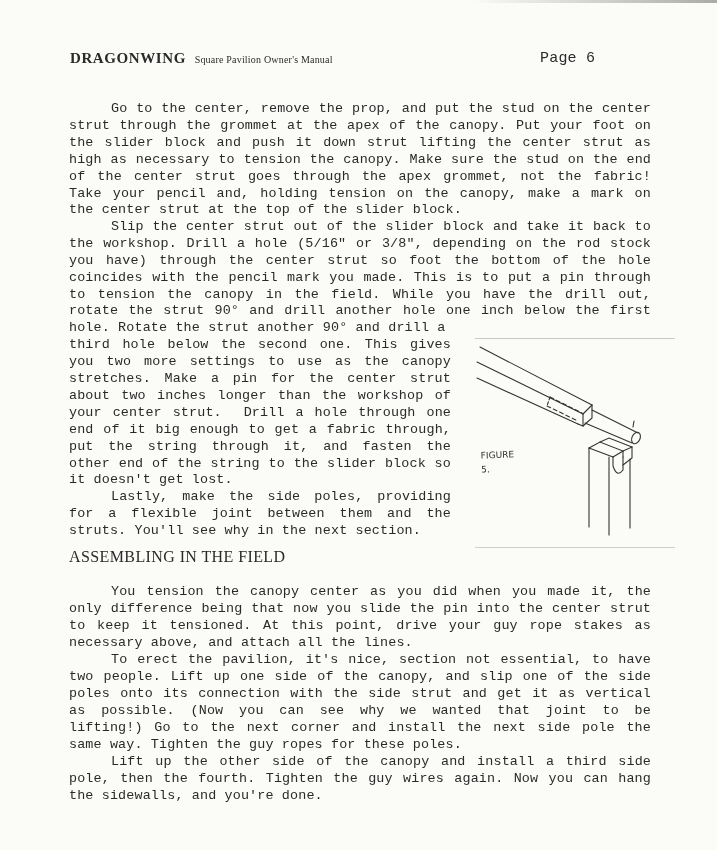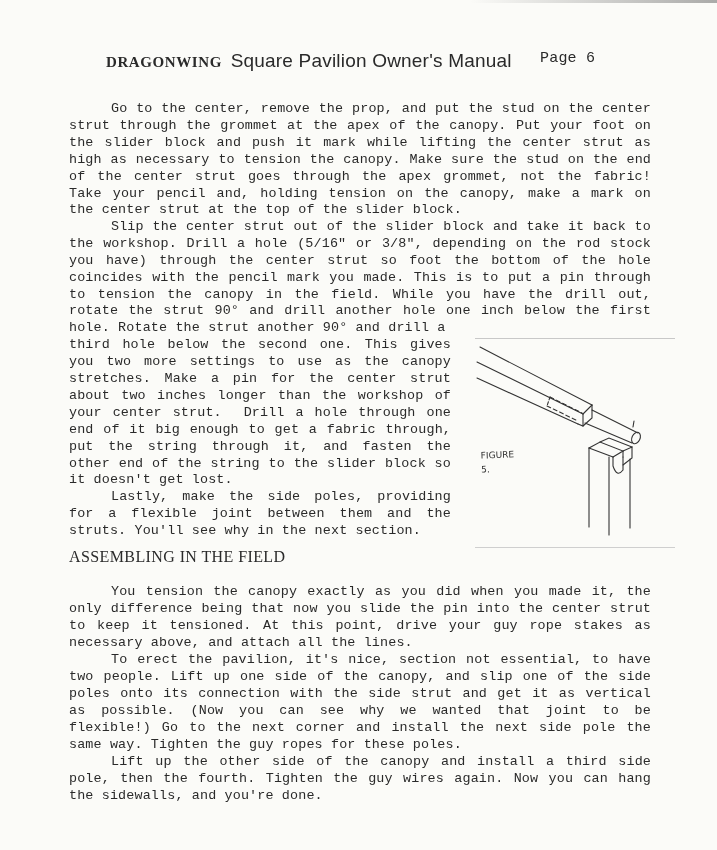--- a/index.html
+++ b/index.html
@@ -11,22 +11,22 @@
     position: relative;
   }
   .top-shade {
     position: absolute; left: 470px; top: 0; width: 247px; height: 3px;
     background: linear-gradient(to right, rgba(120,120,120,0), rgba(90,90,90,0.5));
   }
   .header {
     position: absolute; top: 50px; left: 70px; width: 560px;
     font-size: 14px; letter-spacing: 0.2px;
   }
-  .header .brand { font-weight: bold; font-family: "Liberation Serif", "DejaVu Serif", serif; font-size: 15px; letter-spacing: 0.6px; margin-left: 36px; }
-  .header .title { font-family: Liberation Sans, sans-serif; font-size: 19px; }
+  .header .brand { font-weight: bold; font-family: "Liberation Serif", "DejaVu Serif", serif; font-size: 15px; letter-spacing: 0.6px; }
+  .header .title { font-family: Liberation Serif, serif; font-size: 10px; }
   .header .page { position: absolute; left: 470px; top: 0; font-family: Liberation Mono, monospace; font-size: 15px; }
 
   .line {
     position: absolute; left: 69px; white-space: pre;
     font-size: 13.4px; line-height: 17px; letter-spacing: 0.15px;
   }
   .full { width: 582px; text-align-last: justify; text-align: justify; }
   .narrow { width: 382px; text-align-last: justify; text-align: justify; }
   .last { text-align-last: left; }
   .indent { text-indent: 42px; }
@@ -54,21 +54,21 @@
 
 <div class="header">
   <span class="brand">DRAGONWING</span>
   <span class="title">Square Pavilion Owner's Manual</span>
   <span class="page">Page 6</span>
 </div>
 
 <div>
   <div class="line full indent" style="top:100px">Go to the center, remove the prop, and put the stud on the center</div>
   <div class="line full" style="top:117px">strut through the grommet at the apex of the canopy. Put your foot on</div>
-  <div class="line full" style="top:134px">the slider block and push it mark while lifting the center strut as</div>
+  <div class="line full" style="top:134px">the slider block and push it down strut lifting the center strut as</div>
   <div class="line full" style="top:151px">high as necessary to tension the canopy. Make sure the stud on the end</div>
   <div class="line full" style="top:168px">of the center strut goes through the apex grommet, not the fabric!</div>
   <div class="line full" style="top:185px">Take your pencil and, holding tension on the canopy, make a mark on</div>
   <div class="line full last" style="top:201px">the center strut at the top of the slider block.</div>
   <div class="line full indent" style="top:218px">Slip the center strut out of the slider block and take it back to</div>
   <div class="line full" style="top:235px">the workshop. Drill a hole (5/16" or 3/8", depending on the rod stock</div>
   <div class="line full" style="top:252px">you have) through the center strut so foot the bottom of the hole</div>
   <div class="line full" style="top:269px">coincides with the pencil mark you made. This is to put a pin through</div>
   <div class="line full" style="top:286px">to tension the canopy in the field. While you have the drill out,</div>
   <div class="line full" style="top:302px">rotate the strut 90° and drill another hole one inch below the first</div>
@@ -120,26 +120,26 @@
   <div class="figure-caption">
     <div>FIGURE</div>
     <div>5.</div>
   </div>
   <div class="rule-bottom"></div>
 </div>
 
 <div class="section-heading">ASSEMBLING IN THE FIELD</div>
 
 <div>
-  <div class="line full indent" style="top:583px">You tension the canopy exactly as you did when you made it, the</div>
+  <div class="line full indent" style="top:583px">You tension the canopy center as you did when you made it, the</div>
   <div class="line full" style="top:600px">only difference being that now you slide the pin into the center strut</div>
   <div class="line full" style="top:617px">to keep it tensioned. At this point, drive your guy rope stakes as</div>
   <div class="line full last" style="top:634px">necessary above, and attach all the lines.</div>
   <div class="line full indent" style="top:651px">To erect the pavilion, it's nice, section not essential, to have</div>
   <div class="line full" style="top:668px">two people. Lift up one side of the canopy, and slip one of the side</div>
   <div class="line full" style="top:685px">poles onto its connection with the side strut and get it as vertical</div>
   <div class="line full" style="top:702px">as possible. (Now you can see why we wanted that joint to be</div>
-  <div class="line full" style="top:719px">flexible!) Go to the next corner and install the next side pole the</div>
+  <div class="line full" style="top:719px">lifting!) Go to the next corner and install the next side pole the</div>
   <div class="line full last" style="top:736px">same way. Tighten the guy ropes for these poles.</div>
   <div class="line full indent" style="top:753px">Lift up the other side of the canopy and install a third side</div>
   <div class="line full" style="top:770px">pole, then the fourth. Tighten the guy wires again. Now you can hang</div>
   <div class="line full last" style="top:787px">the sidewalls, and you're done.</div>
 </div>
 
 </body></html>

